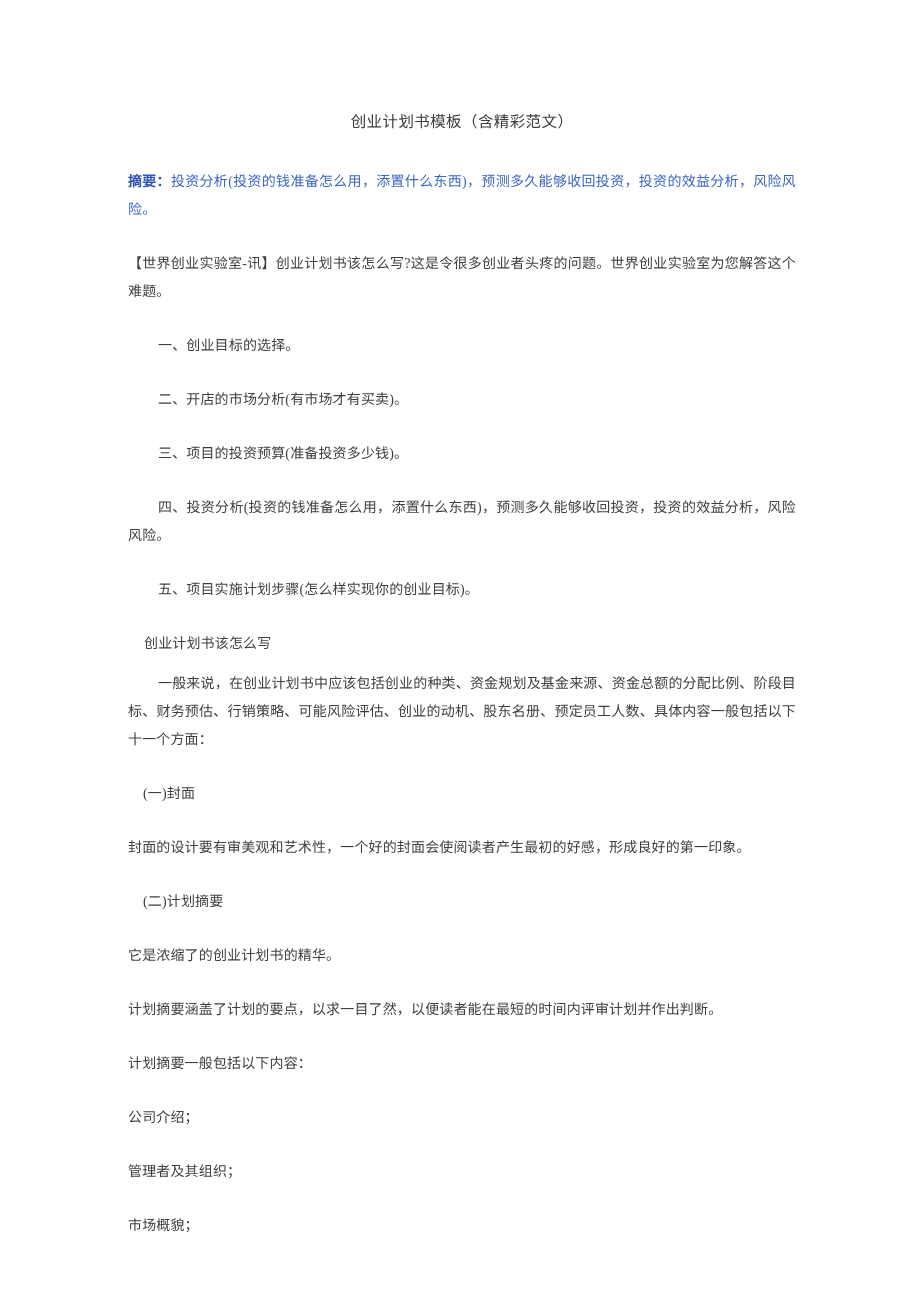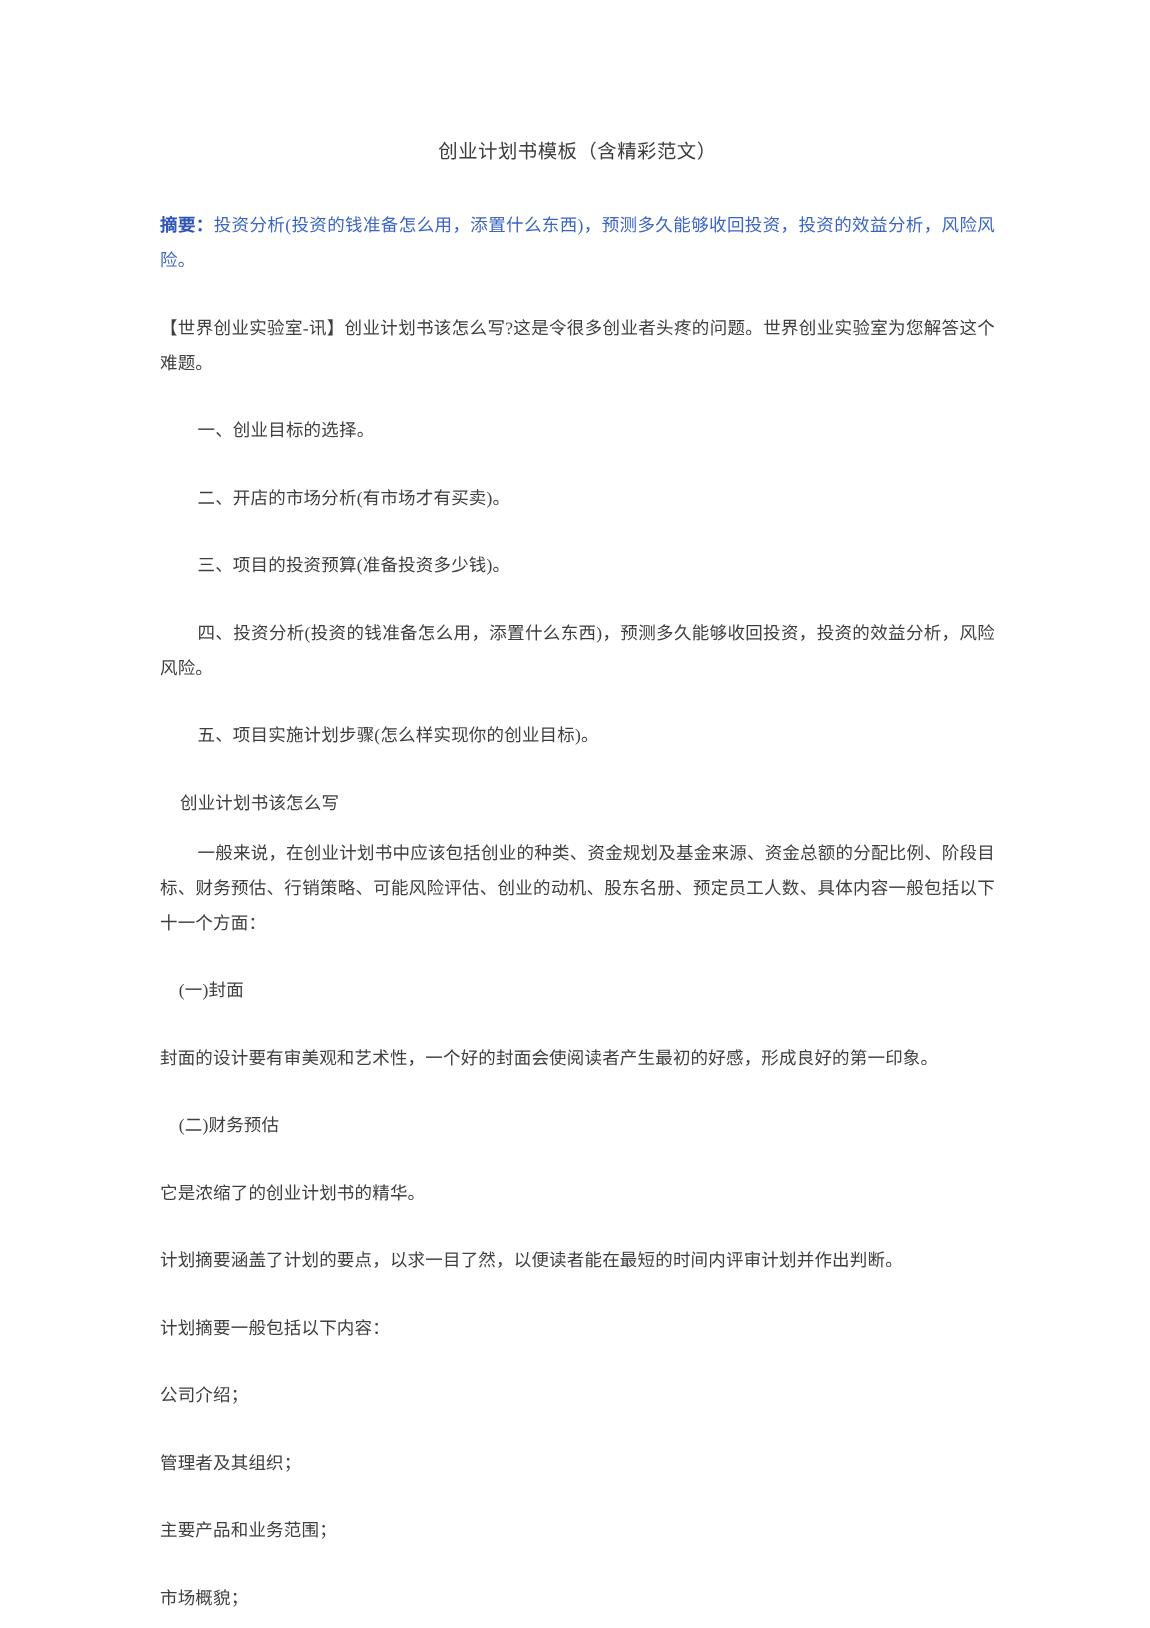--- a/index.html
+++ b/index.html
@@ -123,30 +123,29 @@
     <p class="item">五、项目实施计划步骤(怎么样实现你的创业目标)。</p>
 
     <p class="section-head">创业计划书该怎么写</p>
 
     <p class="para-indent">一般来说，在创业计划书中应该包括创业的种类、资金规划及基金来源、资金总额的分配比例、阶段目标、财务预估、行销策略、可能风险评估、创业的动机、股东名册、预定员工人数、具体内容一般包括以下十一个方面：</p>
 
     <p class="sub-head">(一)封面</p>
 
     <p class="para">封面的设计要有审美观和艺术性，一个好的封面会使阅读者产生最初的好感，形成良好的第一印象。</p>
 
-    <p class="sub-head">(二)财务预估</p>
+    <p class="sub-head">(二)计划摘要</p>
 
     <p class="para">它是浓缩了的创业计划书的精华。</p>
 
     <p class="para">计划摘要涵盖了计划的要点，以求一目了然，以便读者能在最短的时间内评审计划并作出判断。</p>
 
     <p class="para">计划摘要一般包括以下内容：</p>
 
     <p class="bullet">公司介绍；</p>
 
     <p class="bullet">管理者及其组织；</p>
 
-    <p class="bullet">主要产品和业务范围；</p>
 
     <p class="bullet">市场概貌；</p>
 
   </div>
 </div>
 
 </body></html>

